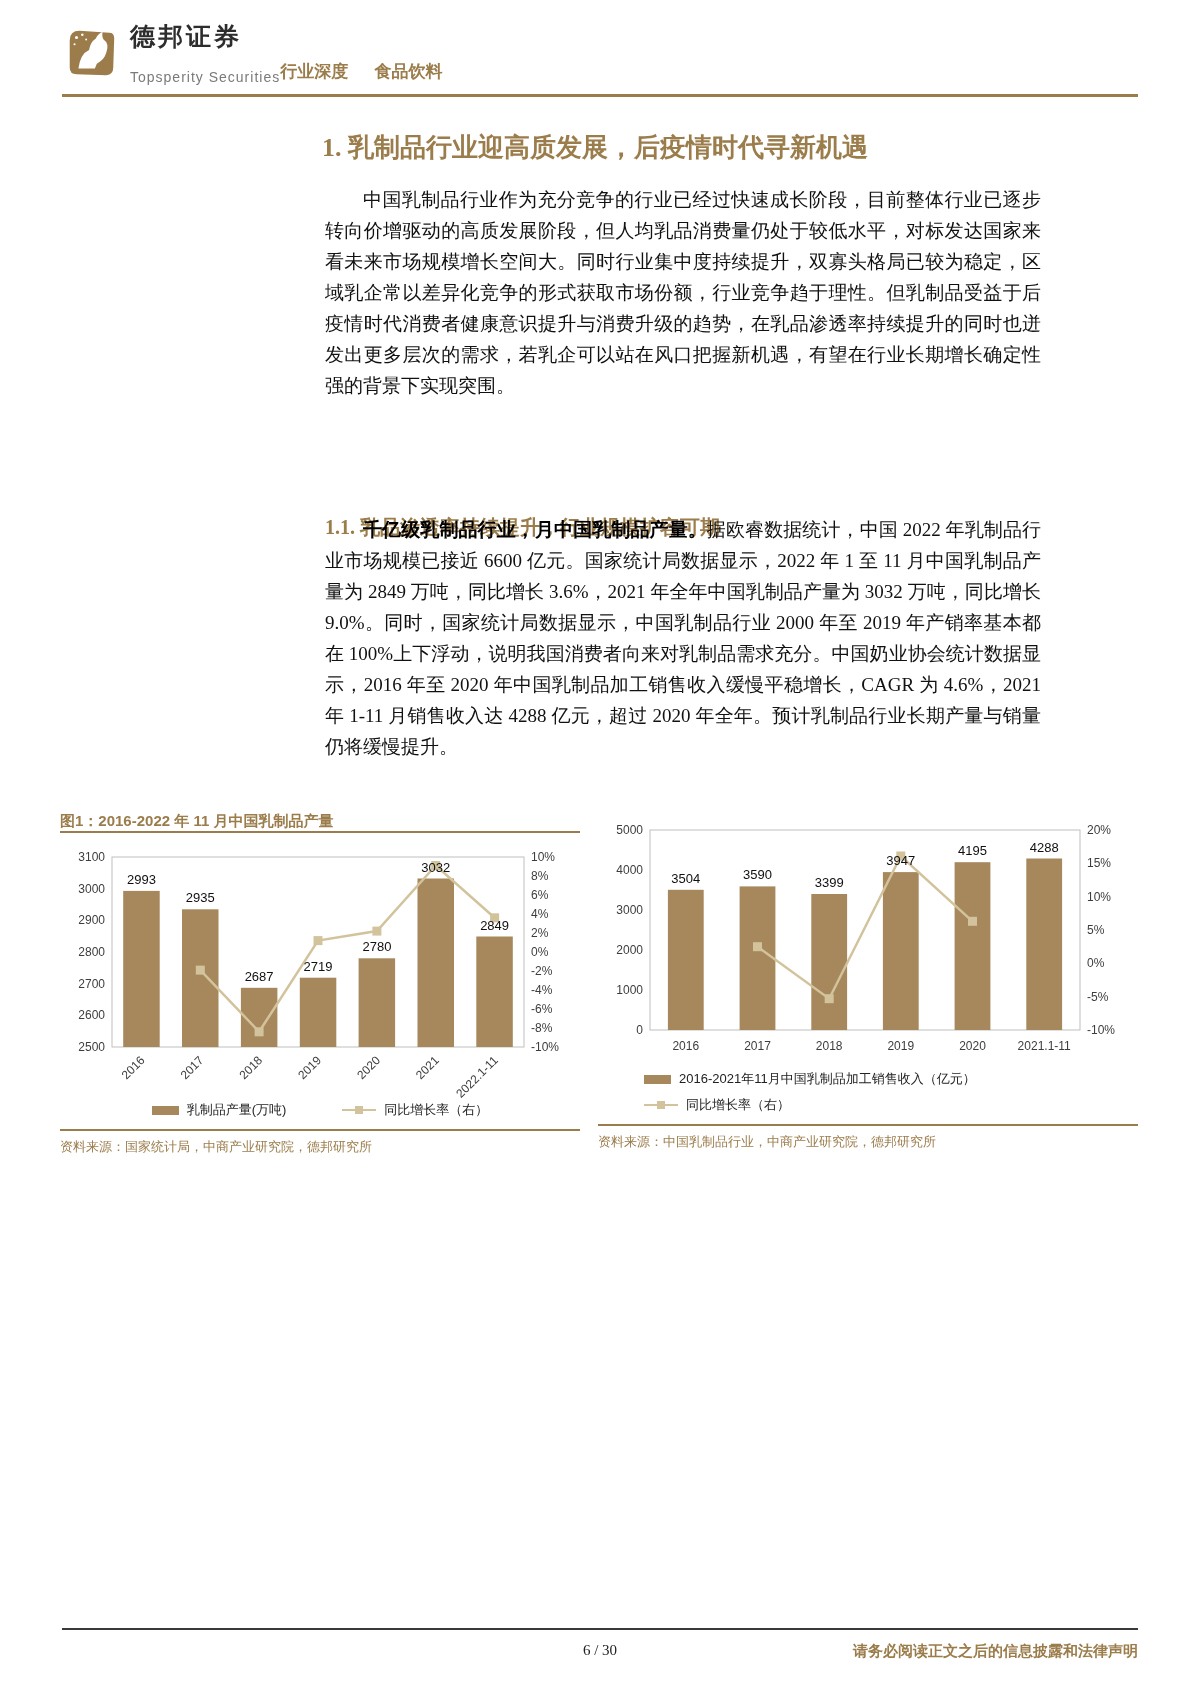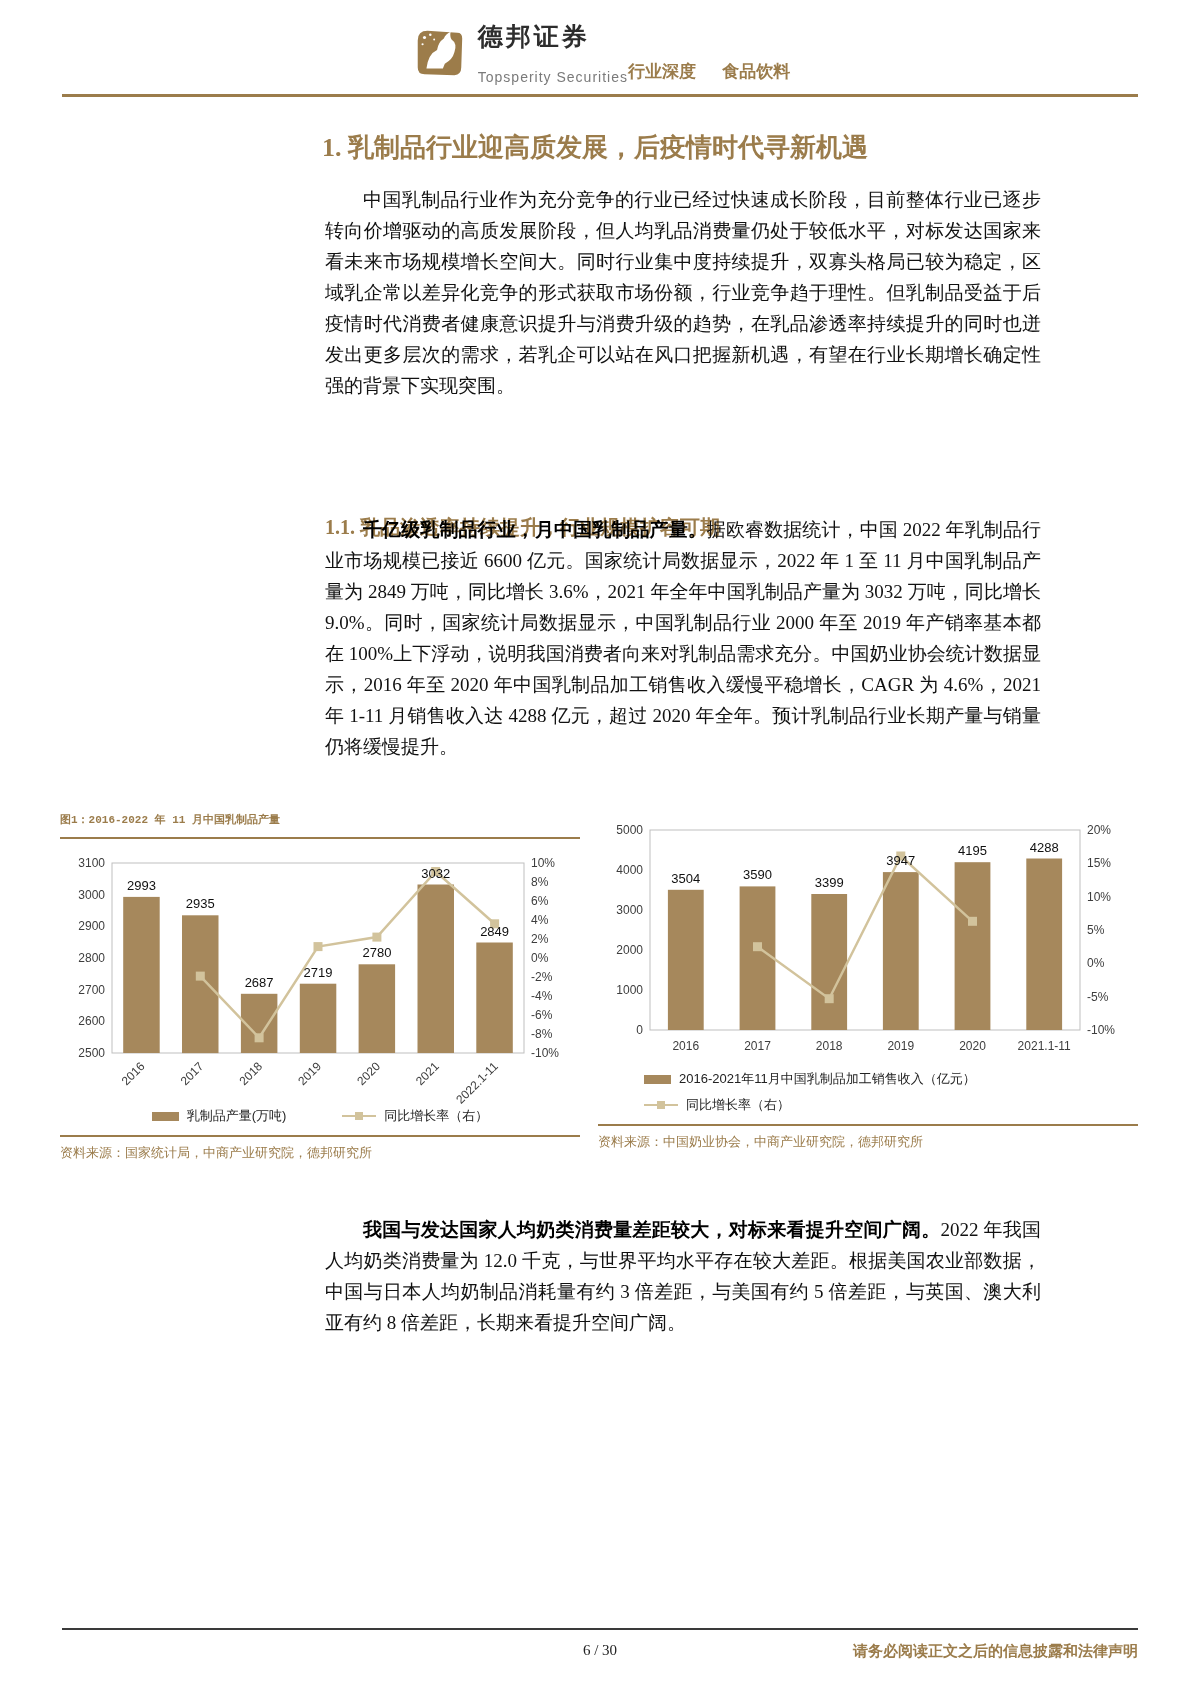--- a/index.html
+++ b/index.html
@@ -1,21 +1,21 @@
 <!DOCTYPE html>
 <html style="--brand: #9b7c4b; --bar: #a6885c; --line: #d2c39c;"><head>
 <meta charset="utf-8">
 <style>
   * { margin:0; padding:0; box-sizing:border-box; }
   html,body { background:#ffffff; }
   body { font-family:"Liberation Serif","DejaVu Serif",serif; color:#1a1a1a; }
   .page { position:relative; width:1200px; height:1698px; background:#fff; overflow:hidden; margin:0 auto; }
 
   
-  .header { position:absolute; left:62px; right:62px; top:20px; display:flex; justify-content:center; align-items:flex-start; }
+  .header { position:absolute; left:62px; right:62px; top:20px; display:flex; justify-content:flex-start; align-items:flex-start; }
   .brand { display:flex; align-items:center; gap:10px; }
   .logo { width:58px; height:58px; display:block; }
   .brand-cn { font-size:25px; font-weight:bold; color:#2d2d2d; letter-spacing:3px; font-family:"Liberation Sans","DejaVu Sans",sans-serif; }
   .brand-en { font-size:14px; color:#7a7a7a; margin-top:16px; letter-spacing:1px; font-family:"Liberation Sans","DejaVu Sans",sans-serif; }
   .header-tags { margin-top:40px; color:var(--brand); font-size:17px; font-weight:bold; }
   .header-tags span + span { margin-left:22px; }
   .header-rule { position:absolute; left:62px; right:62px; top:94px; height:3px; background:var(--brand); }
 
   
   .h1 { position:absolute; left:322px; top:130px; width:730px; font-size:26px; color:var(--brand); font-weight:bold; }
@@ -23,21 +23,21 @@
   #para1 { top:184px; }
   .h2 { position:absolute; left:325px; top:466px; font-size:20px; color:var(--brand); font-weight:bold;margin-top:48px; }
   #para2 { top:514px; }
   #para3 { top:1214px; }
   .para b { font-weight:bold; color:#000; }
 
   
   .figures { position:absolute; left:60px; top:812px; width:1078px; display:flex; gap:18px; }
   .fig1 { width:520px; }
   .fig2 { width:540px; }
-  .fig-title { font-size:11px; font-weight:bold; color:var(--brand); padding-bottom:10px; border-bottom:2px solid var(--brand); font-family:Liberation Mono, monospace; }
+  .fig-title { font-size:15px; font-weight:bold; color:var(--brand); padding-bottom:0; border-bottom:2px solid var(--brand); font-family:Liberation Sans, sans-serif; }
   .chart { display:block; margin-top:4px; }
   .chart text.tick { font-size:12px; fill:#3d3d3d; font-family:"Liberation Sans","DejaVu Sans",sans-serif; }
   .chart text.val { font-size:13px; fill:#101010; font-family:"Liberation Sans","DejaVu Sans",sans-serif; }
   .legend { font-size:13px; color:#222; font-family:"Liberation Sans","DejaVu Sans",sans-serif; }
   .legend-row { display:flex; justify-content:center; gap:56px; margin-top:-16px; }
   .legend-col { display:flex; flex-direction:column; gap:8px; margin:4px 0 0 46px; }
   .legend-item { display:flex; align-items:center; gap:8px; white-space:nowrap; }
   .marker-bar { display:inline-block; width:27px; height:9px; background:var(--bar); }
   .marker-line { position:relative; display:inline-block; width:34px; height:2px; background:var(--line); }
   .marker-line .marker-sq { position:absolute; left:13px; top:-3px; width:8px; height:8px; background:var(--line); }
@@ -196,24 +196,23 @@
           <span class="marker-bar"></span>
           <span>2016-2021年11月中国乳制品加工销售收入（亿元）</span>
         </span>
         <span class="legend-item">
           <span class="marker-line">
               <span class="marker-sq"></span>
             </span>
           <span>同比增长率（右）</span>
         </span>
       </div>
-      <div class="fig-source">资料来源：中国奶业协会，中商产业研究院，德邦研究所</div>
+      <div class="fig-source">资料来源：中国乳制品行业，中商产业研究院，德邦研究所</div>
     </section>
 
   </div>
 
-  <p class="para" id="para3"><b>我国与发达国家人均奶类消费量差距较大，对标来看提升空间广阔。</b><span>2022 年我国人均奶类消费量为 12.0 千克，与世界平均水平存在较大差距。根据美国农业部数据，中国与日本人均奶制品消耗量有约 3 倍差距，与美国有约 5 倍差距，与英国、澳大利亚有约 8 倍差距，长期来看提升空间广阔。</span></p>
 
   <div class="footer-rule"></div>
   <div class="page-num">6 / 30</div>
   <div class="disclaimer">请务必阅读正文之后的信息披露和法律声明</div>
 
 </div>
 
 </body></html>

